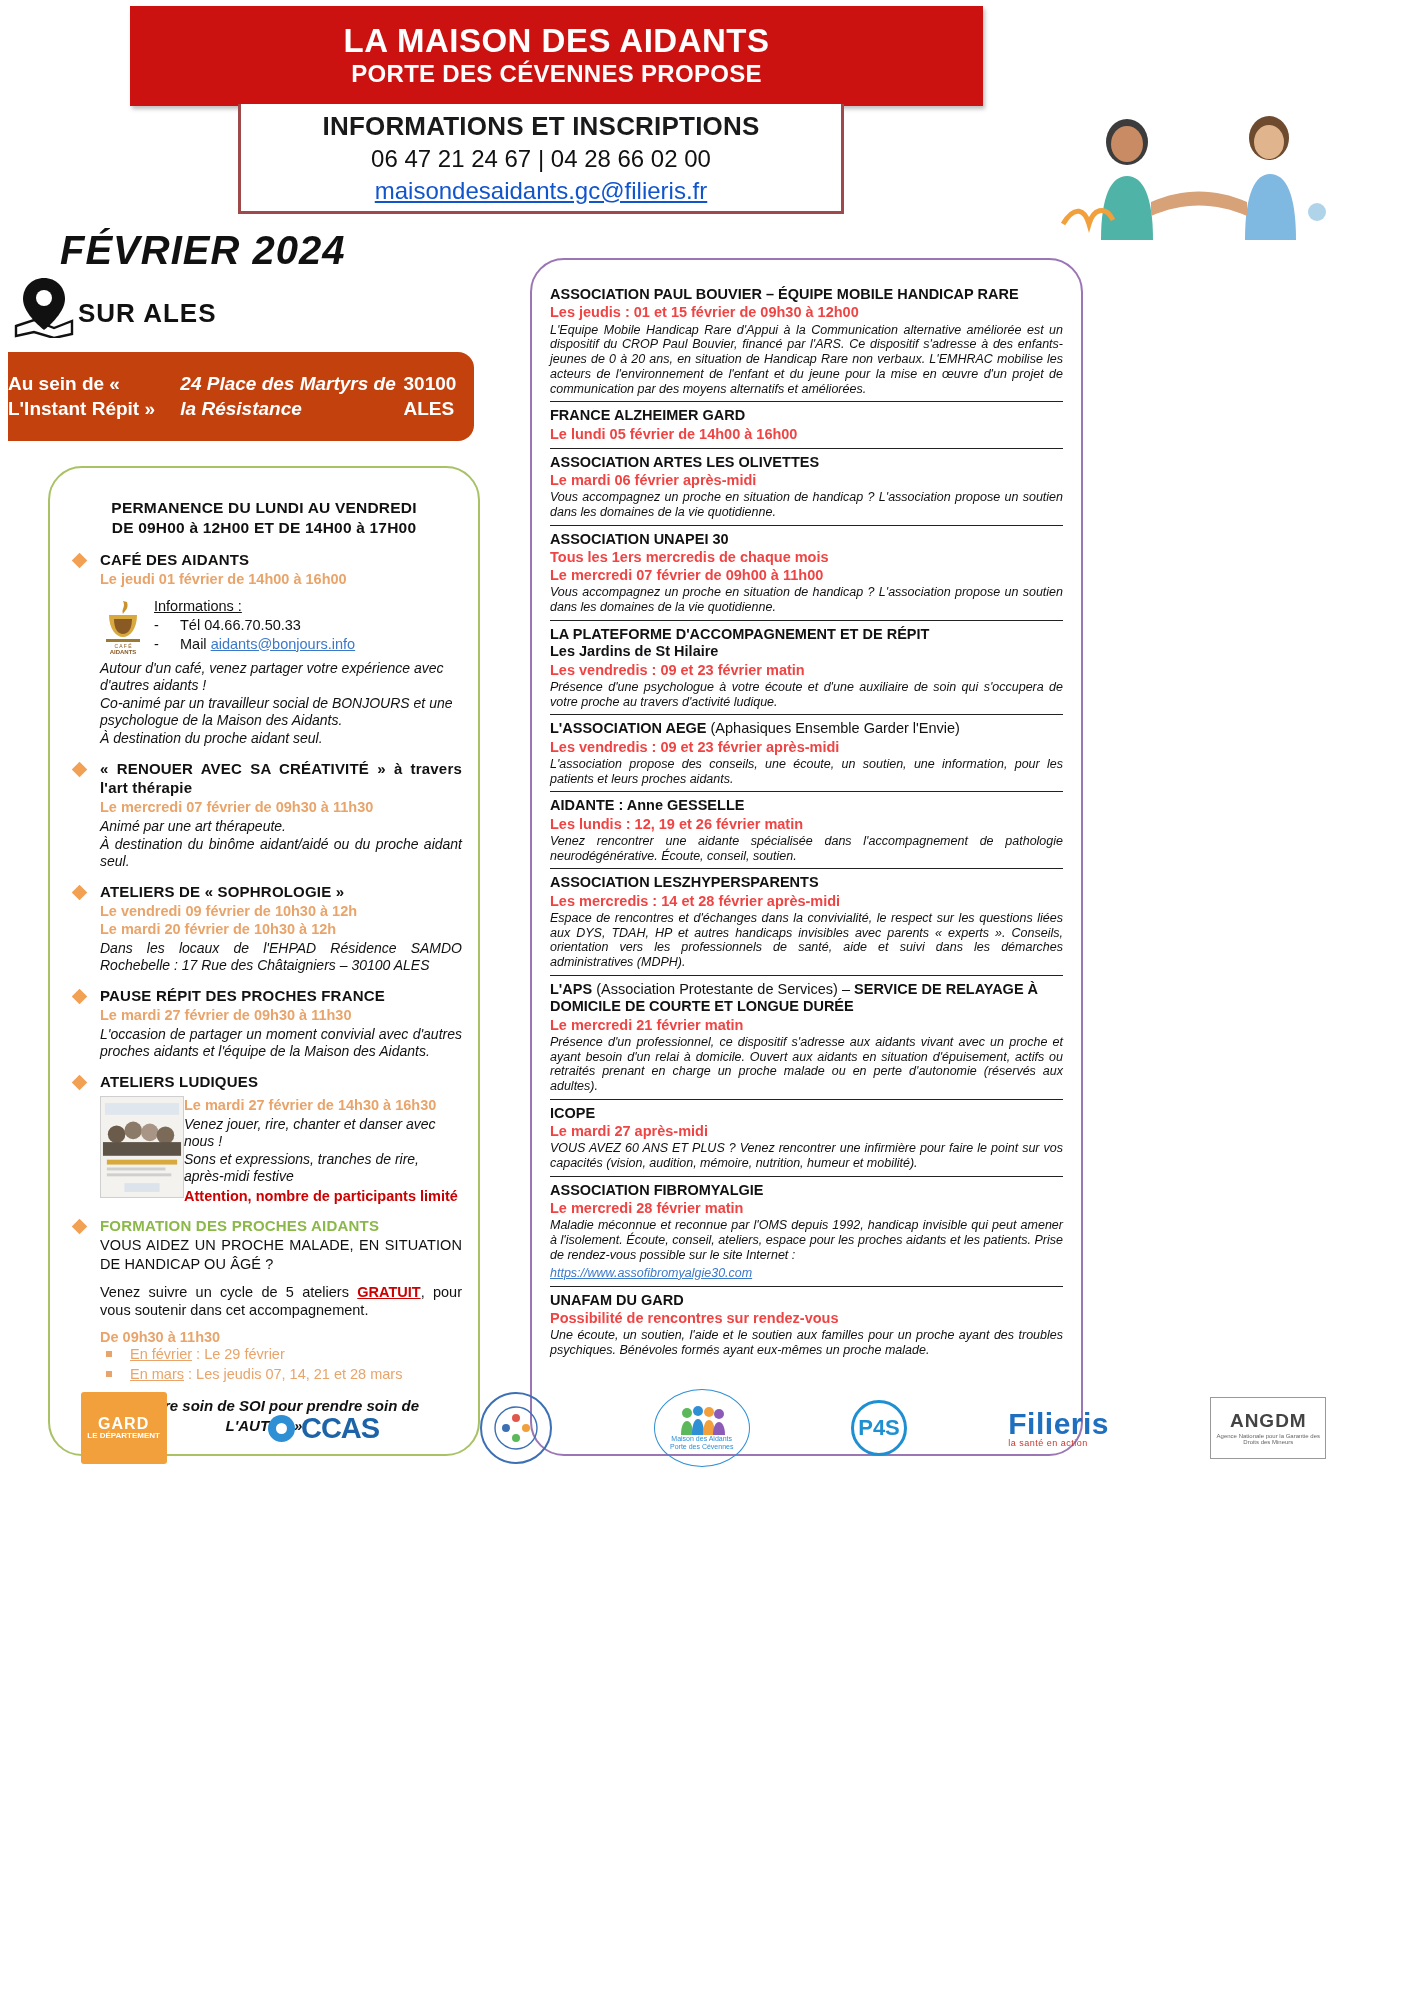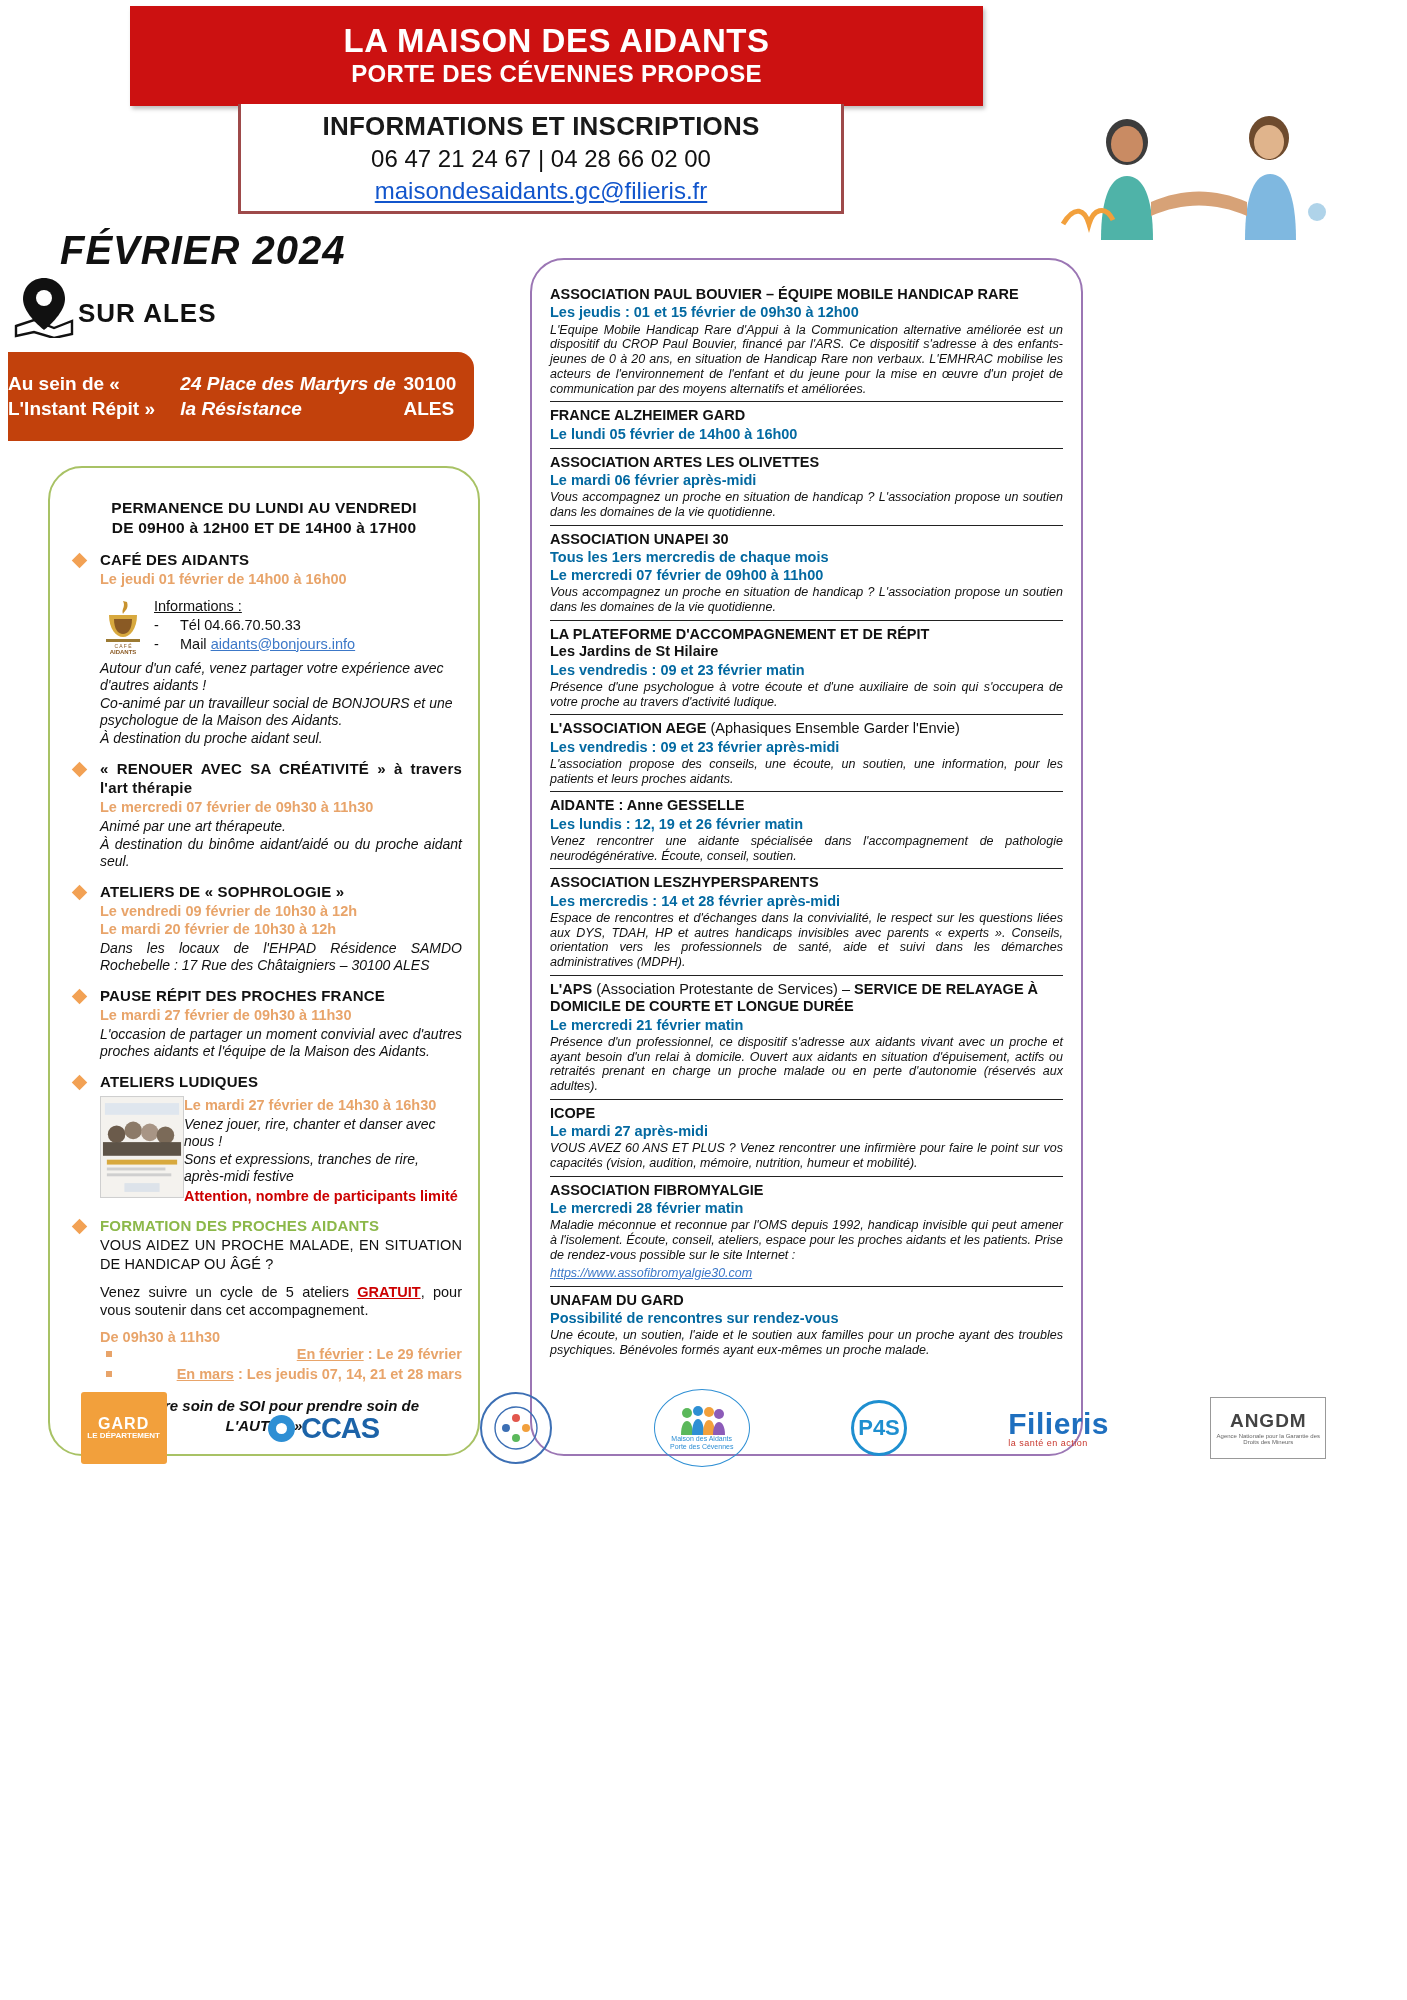--- a/index.html
+++ b/index.html
@@ -66,37 +66,37 @@
   .info-lines .u { text-decoration:underline;}
   .info-lines .mail { color:#3C78C8; text-decoration:underline;}
   .info-lines .dash { display:inline-block; width:26px;}
   .ludique { display:flex; margin-top:4px;}
   .ludique-img { width:84px; height:102px; flex:none; border:1px solid #cfcfcf; position:relative; overflow:hidden; background:#eceff2;}
   .warn { font-size:14.5px; font-weight:bold; color:#CC0000; margin-top:3px;}
   .form-q { font-size:14.5px; color:#111; line-height:1.3; text-align:justify; letter-spacing:.1px;}
   .form-p { font-size:14.5px; color:#111; line-height:1.3; margin-top:9px; text-align:justify;}
   .grat { color:#CC0000; font-weight:bold; text-decoration:underline;}
   .form-h { font-size:14.5px; font-weight:bold; color:#E8A46A; margin-top:9px;}
-  .bullet-row { position:relative; padding-left:30px; font-size:14.5px; font-weight:bold; color:#E8A46A; line-height:1.35;text-align:right;}
+  .bullet-row { position:relative; padding-left:30px; font-size:14.5px; font-weight:normal; color:#E8A46A; line-height:1.35;}
   .bullet-row .sq { position:absolute; left:6px; top:6px; width:6px; height:6px; background:#E8A46A;}
   .bullet-row .u2 { text-decoration:underline;}
   .quote { text-align:center; font-size:15px; font-style:italic; font-weight:bold; color:#111; margin-top:12px; line-height:1.3;}
 
   
   .right-card {
     position:absolute; left:530px; top:258px; width:553px; height:1198px;
     border:2.5px solid #9B76B4; border-radius:34px; background:#fff;
     padding:26px 18px 14px 18px;
   }
   .assoc { margin-bottom:4px; }
   .assoc + .assoc { border-top:1.6px solid #222; padding-top:5px; margin-top:5px;}
   .a-title { font-size:14.5px; font-weight:bold; color:#111; line-height:1.2;}
   .a-title .norm { font-weight:normal; }
   .a-sub { font-size:14.5px; font-weight:bold; color:#111; line-height:1.2;}
-  .a-date { font-size:14.5px; font-weight:bold; color:#0369a1; line-height:1.25;}
+  .a-date { font-size:14.5px; font-weight:bold; color:#ef4444; line-height:1.25;}
   .a-desc { font-size:12.5px; font-style:italic; color:#111; line-height:1.18; text-align:justify; margin-top:1px;}
   .a-link { color:#3C78C8; text-decoration:underline; font-size:12.5px; font-style:italic;}
 
   
   .footer { position:absolute; left:0; top:1392px; width:1407px; height:120px;padding-left:32px; }
   .logos { position:absolute; left:0; top:0; width:1407px; display:flex; align-items:center; justify-content:space-around; padding:0 30px;}
   .logo { height:72px; display:flex; align-items:center; justify-content:center;}
   .lg-gard { width:86px; height:72px; background:#F2A03C; border-radius:3px; color:#fff; display:flex; flex-direction:column; align-items:center; justify-content:center; font-size:8px; font-weight:bold; line-height:1.1;}
   .lg-gard b { font-size:16px; letter-spacing:1px;}
   .lg-ccas { display:flex; align-items:center; gap:6px; color:#1C63A8; font-weight:bold; font-size:29px; letter-spacing:-1px;}

